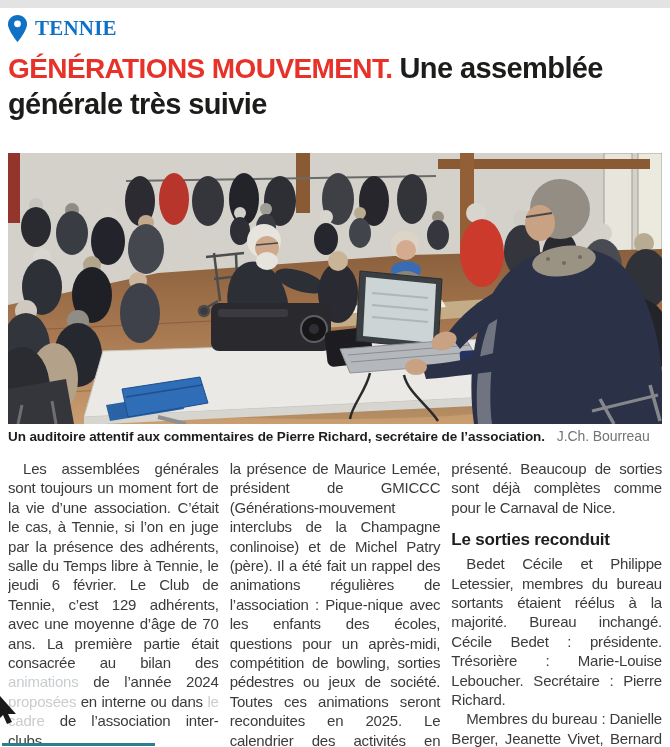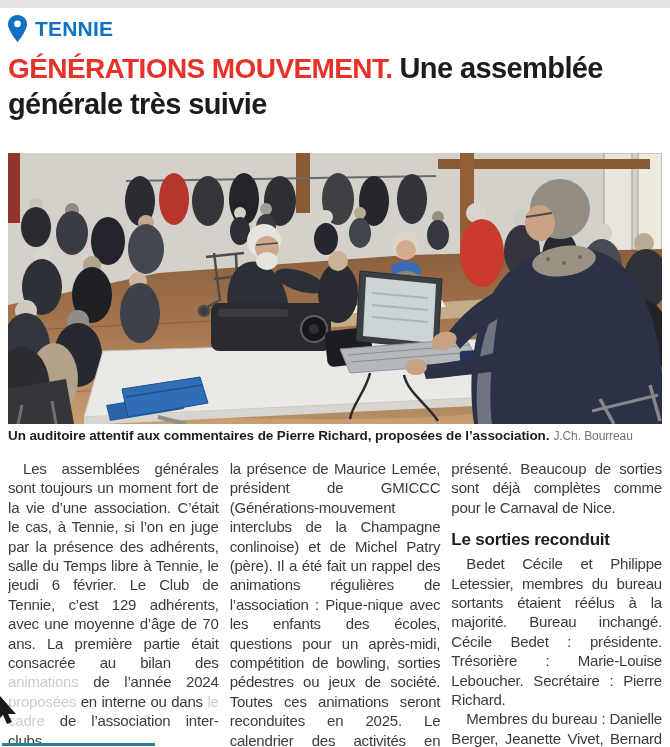--- a/index.html
+++ b/index.html
@@ -1,33 +1,33 @@
 <!DOCTYPE html>
 <html lang="fr"><head>
 <meta charset="utf-8">
 <style>
   html,body{margin:0;padding:0;background:#fff;}
   .page{position:relative;width:670px;height:747px;background:#ffffff;overflow:hidden;
         font-family:"Liberation Sans",sans-serif;}
   .topstrip{position:absolute;left:0;top:0;width:670px;height:8px;background:#e3e3e3;}
   
-  .loc{position:absolute;left:8px;top:15px;display:flex;align-items:flex-start;gap:8px;}
+  .loc{position:absolute;left:8px;top:15px;display:flex;align-items:flex-start;gap:8px;font-family:Liberation Serif, serif;}
   .loc .pin{width:19px;height:27px;flex:0 0 auto;}
   .loc .label{font-size:21px;font-weight:bold;color:#0e71c5;letter-spacing:.2px;line-height:27px;}
   
   h1.headline{position:absolute;left:8px;top:50px;width:656px;margin:0;line-height:35px;font-weight:bold;}
   h1 .kicker{font-size:28px;color:#e7322a;letter-spacing:-0.6px;margin-right:7px;}
   h1 .title{font-size:29px;color:#1c1c1b;letter-spacing:-0.6px;}
   
   figure.photo{position:absolute;left:8px;top:153px;width:654px;height:271px;margin:0;}
   figure.photo svg{display:block;width:654px;height:271px;}
   
   .caption{position:absolute;left:8px;top:428px;width:654px;font-size:13.5px;font-weight:bold;
            color:#1d1d1c;letter-spacing:-0.1px;}
-  .caption .credit{font-size:12px;font-weight:normal;color:#747474;margin-left:4px;}
+  .caption .credit{font-size:14px;font-weight:normal;color:#747474;margin-left:12px;}
   
   .columns{position:absolute;left:8px;top:459px;width:654px;height:288px;overflow:hidden;
            display:grid;grid-template-columns:repeat(3,1fr);column-gap:11px;
            font-size:15px;line-height:19.4px;color:#3b3b3a;letter-spacing:-0.2px;text-align:justify;}
   .columns p{margin:0;}
   .columns p.indent{text-indent:15px;}
   .columns p + p.indent{margin-top:0;}
   .columns h2.subhead{font-size:17px;line-height:20px;margin:13px 0 4px;color:#1c1c1b;
                       letter-spacing:-0.2px;text-align:left;font-weight:bold;}
   .faded{color:#c9cdd0;}
@@ -264,21 +264,21 @@
 
       <g>
         <polygon points="0,236 58,226 66,271 0,271" fill="#35363c"></polygon>
         <line x1="14" y1="252" x2="10" y2="271" stroke="#6f6f72" stroke-width="3"></line>
         <line x1="44" y1="248" x2="48" y2="271" stroke="#6f6f72" stroke-width="3"></line>
       </g>
     </svg>
   </figure>
 
   <div class="caption">
-    <span>Un auditoire attentif aux commentaires de Pierre Richard, proposées de l’association.</span><span class="credit">J.Ch. Bourreau</span>
+    <span>Un auditoire attentif aux commentaires de Pierre Richard, secrétaire de l’association.</span><span class="credit">J.Ch. Bourreau</span>
   </div>
 
   <main class="columns">
     <div class="col">
       <p class="indent"><span>Les assemblées générales sont toujours un moment fort de la vie d’une association. C’était le cas, à Tennie, si l’on en juge par la présence des adhérents, salle du Temps libre à Tennie, le jeudi 6 février. Le Club de Tennie, c’est 129 adhérents, avec une moyenne d’âge de 70 ans. La première partie était consacrée au bilan des </span><span class="faded">animations</span><span> de l’année 2024 </span><span class="faded">proposées</span><span> en interne ou dans </span><span class="faded">le cadre </span><span>de l’association inter-clubs.</span></p>
     </div>
     <div class="col">
       <p>la présence de Maurice Lemée, président de GMICCC (Générations-mouvement interclubs de la Champagne conlinoise) et de Michel Patry (père). Il a été fait un rappel des animations régulières de l’association : Pique-nique avec les enfants des écoles, questions pour un après-midi, compétition de bowling, sorties pédestres ou jeux de société. Toutes ces animations seront reconduites en 2025. Le calendrier des activités en collaboration avec</p>
     </div>
     <div class="col">

